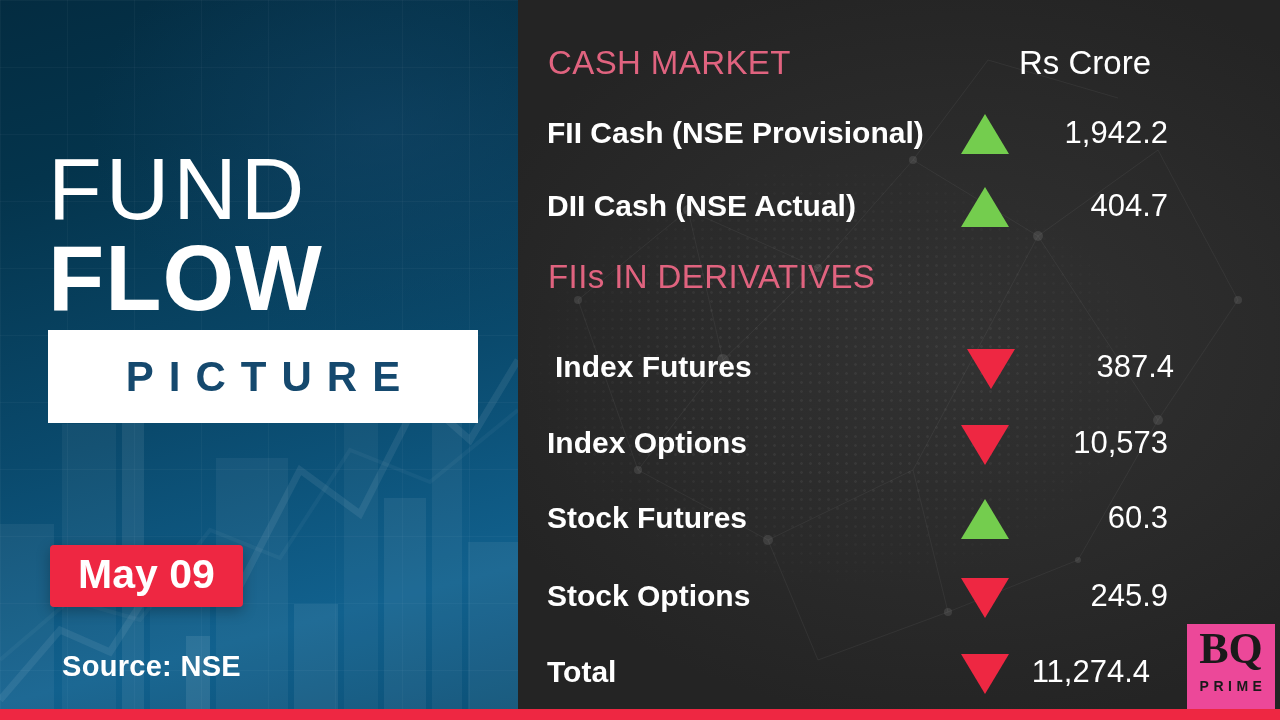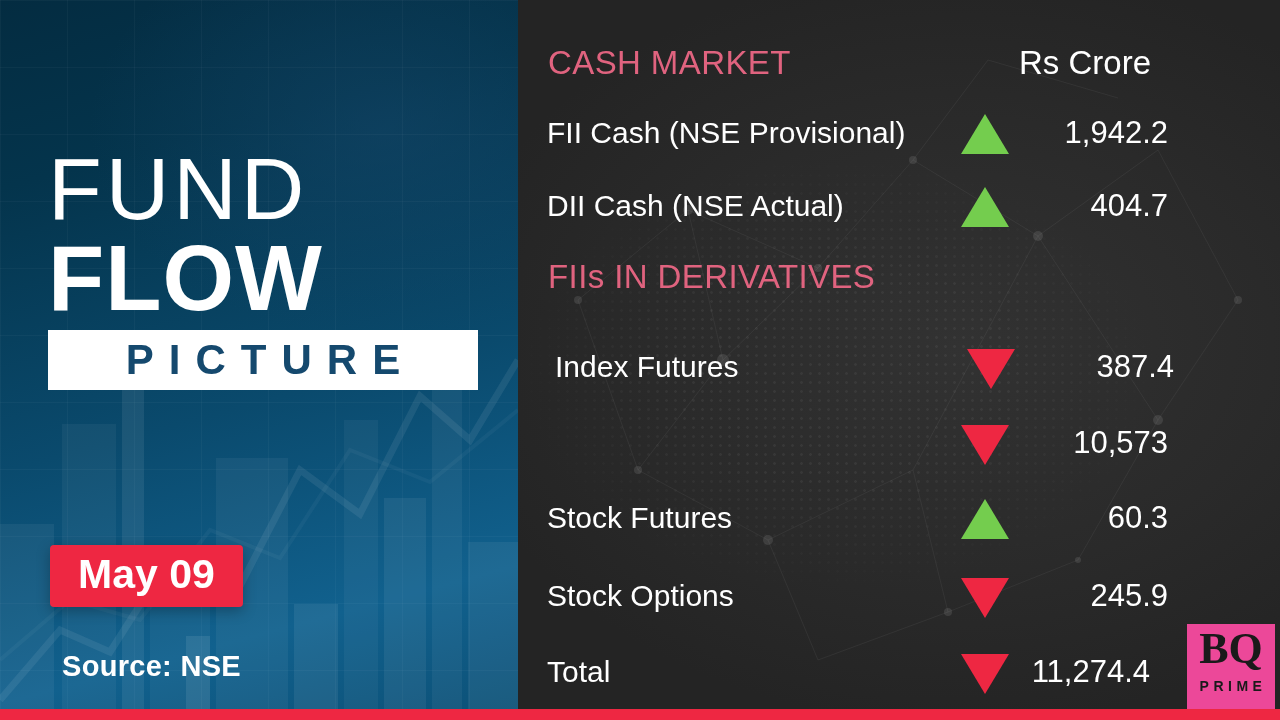--- a/index.html
+++ b/index.html
@@ -61,21 +61,21 @@
     line-height: 0.95;
     font-weight: 700;
     letter-spacing: 1px;
     color: #ffffff;
     margin-top: 4px;
     white-space: nowrap;
   }
   .picture-box {
     margin-top: 8px;
     width: 430px;
-    height: 60px;
+    height: 93px;
     background: #ffffff;
     display: flex;
     align-items: center;
     justify-content: center;
   }
   .word-picture {
     font-size: 42px;
     font-weight: 700;
     letter-spacing: 15px;
     color: #15496e;
@@ -135,21 +135,21 @@
     position: absolute;
     left: 0;
     width: 762px;
     display: flex;
     align-items: center;
   }
   .r-label {
     font-size: 30px;
     color: #ffffff;
     white-space: nowrap;
-    font-weight: 400;
+    font-weight: 700;
   }
   .r-arrow-cell {
     position: absolute;
     left: 437px;
     width: 60px;
     display: flex;
     justify-content: center;
   }
   .tri { width: 0; height: 0; }
   .tri.up {
@@ -325,20 +325,21 @@
 
       <div class="row" style="top:345px; height:44px;margin-left:6px;">
         <div class="r-label" style="position:absolute; left:31px; top:5px;">Index Futures</div>
         <div class="r-arrow-cell" style="top:4px;">
           <span class="tri down"></span>
         </div>
         <div class="r-value" style="left:390px; top:4px;">387.4</div>
       </div>
 
       <div class="row" style="top:421px; height:44px;">
+        <div class="r-label" style="position:absolute; left:29px; top:5px;">Index Options</div>
         <div class="r-arrow-cell" style="top:4px;">
           <span class="tri down"></span>
         </div>
         <div class="r-value" style="left:390px; top:4px;">10,573</div>
       </div>
 
       <div class="row" style="top:496px; height:44px;">
         <div class="r-label" style="position:absolute; left:29px; top:5px;">Stock Futures</div>
         <div class="r-arrow-cell" style="top:3px;">
           <span class="tri up"></span>

